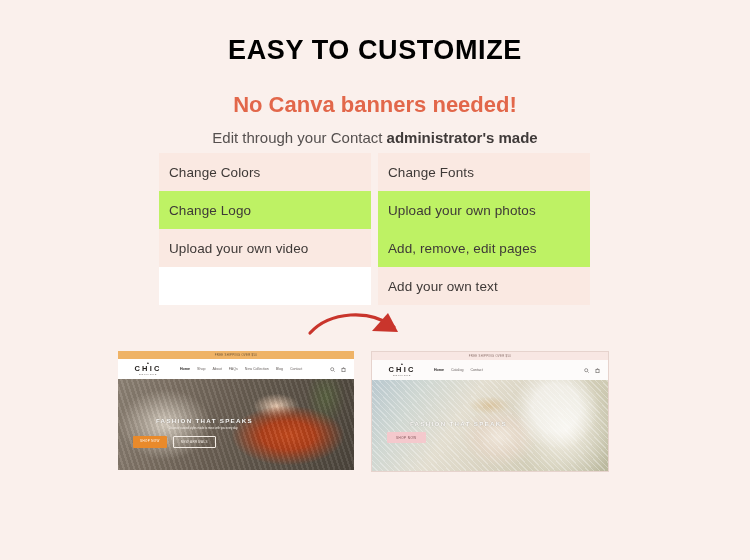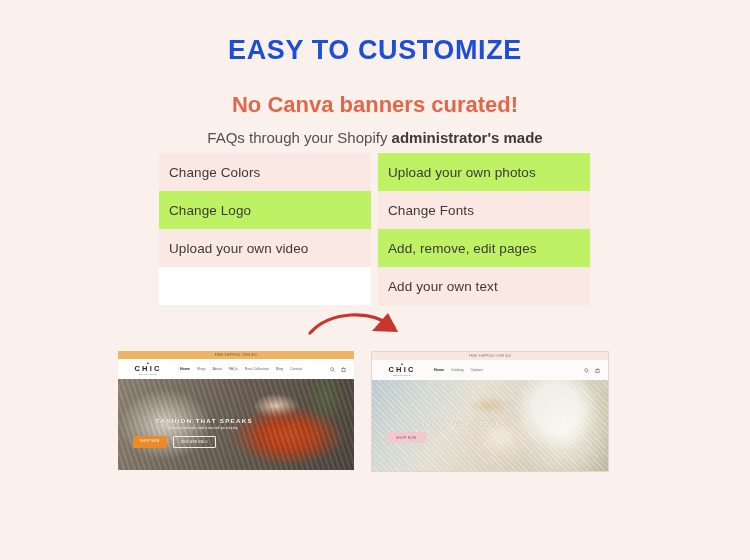--- a/index.html
+++ b/index.html
@@ -26,21 +26,21 @@
     position: absolute;
     top: 34px;
     left: 0;
     width: 750px;
     text-align: center;
   }
   .title-main {
     font-size: 27px;
     font-weight: bold;
     letter-spacing: 0.6px;
-    color: #1d4ed8;
+    color: #000000;
     margin: 0;
     line-height: 1.25;
   }
   .title-sub {
     font-size: 22px;
     font-weight: bold;
     color: #e2674a;
     margin: 23px 0 0 0;
     line-height: 1.25;
   }
@@ -277,35 +277,35 @@
     white-space: nowrap;
   }
 </style>
 </head>
 <body>
 
 <div class="page">
 
   <div class="heading-block">
     <h1 class="title-main">EASY TO CUSTOMIZE</h1>
-    <h2 class="title-sub">No Canva banners curated!</h2>
-    <p class="title-note"><span>FAQs through your Shopify </span><b>administrator's made</b></p>
+    <h2 class="title-sub">No Canva banners needed!</h2>
+    <p class="title-note"><span>Edit through your Contact </span><b>administrator's made</b></p>
   </div>
 
   <div class="features">
 
     <div class="feat-col">
       <div class="feat-row alt">Change Colors</div>
       <div class="feat-row">Change Logo</div>
       <div class="feat-row alt">Upload your own video</div>
     </div>
 
     <div class="feat-col">
+      <div class="feat-row alt">Change Fonts</div>
       <div class="feat-row">Upload your own photos</div>
-      <div class="feat-row alt">Change Fonts</div>
       <div class="feat-row">Add, remove, edit pages</div>
       <div class="feat-row alt">Add your own text</div>
     </div>
 
   </div>
 
   <svg class="arrow" viewBox="0 0 120 50">
     <path d="M10 28 C 30 6, 70 4, 94 22" stroke="#c9352c" stroke-width="3.2" fill="none" stroke-linecap="round"></path>
     <path d="M72 26 L98 27 L88 8 Z" fill="#c9352c"></path>
   </svg>

